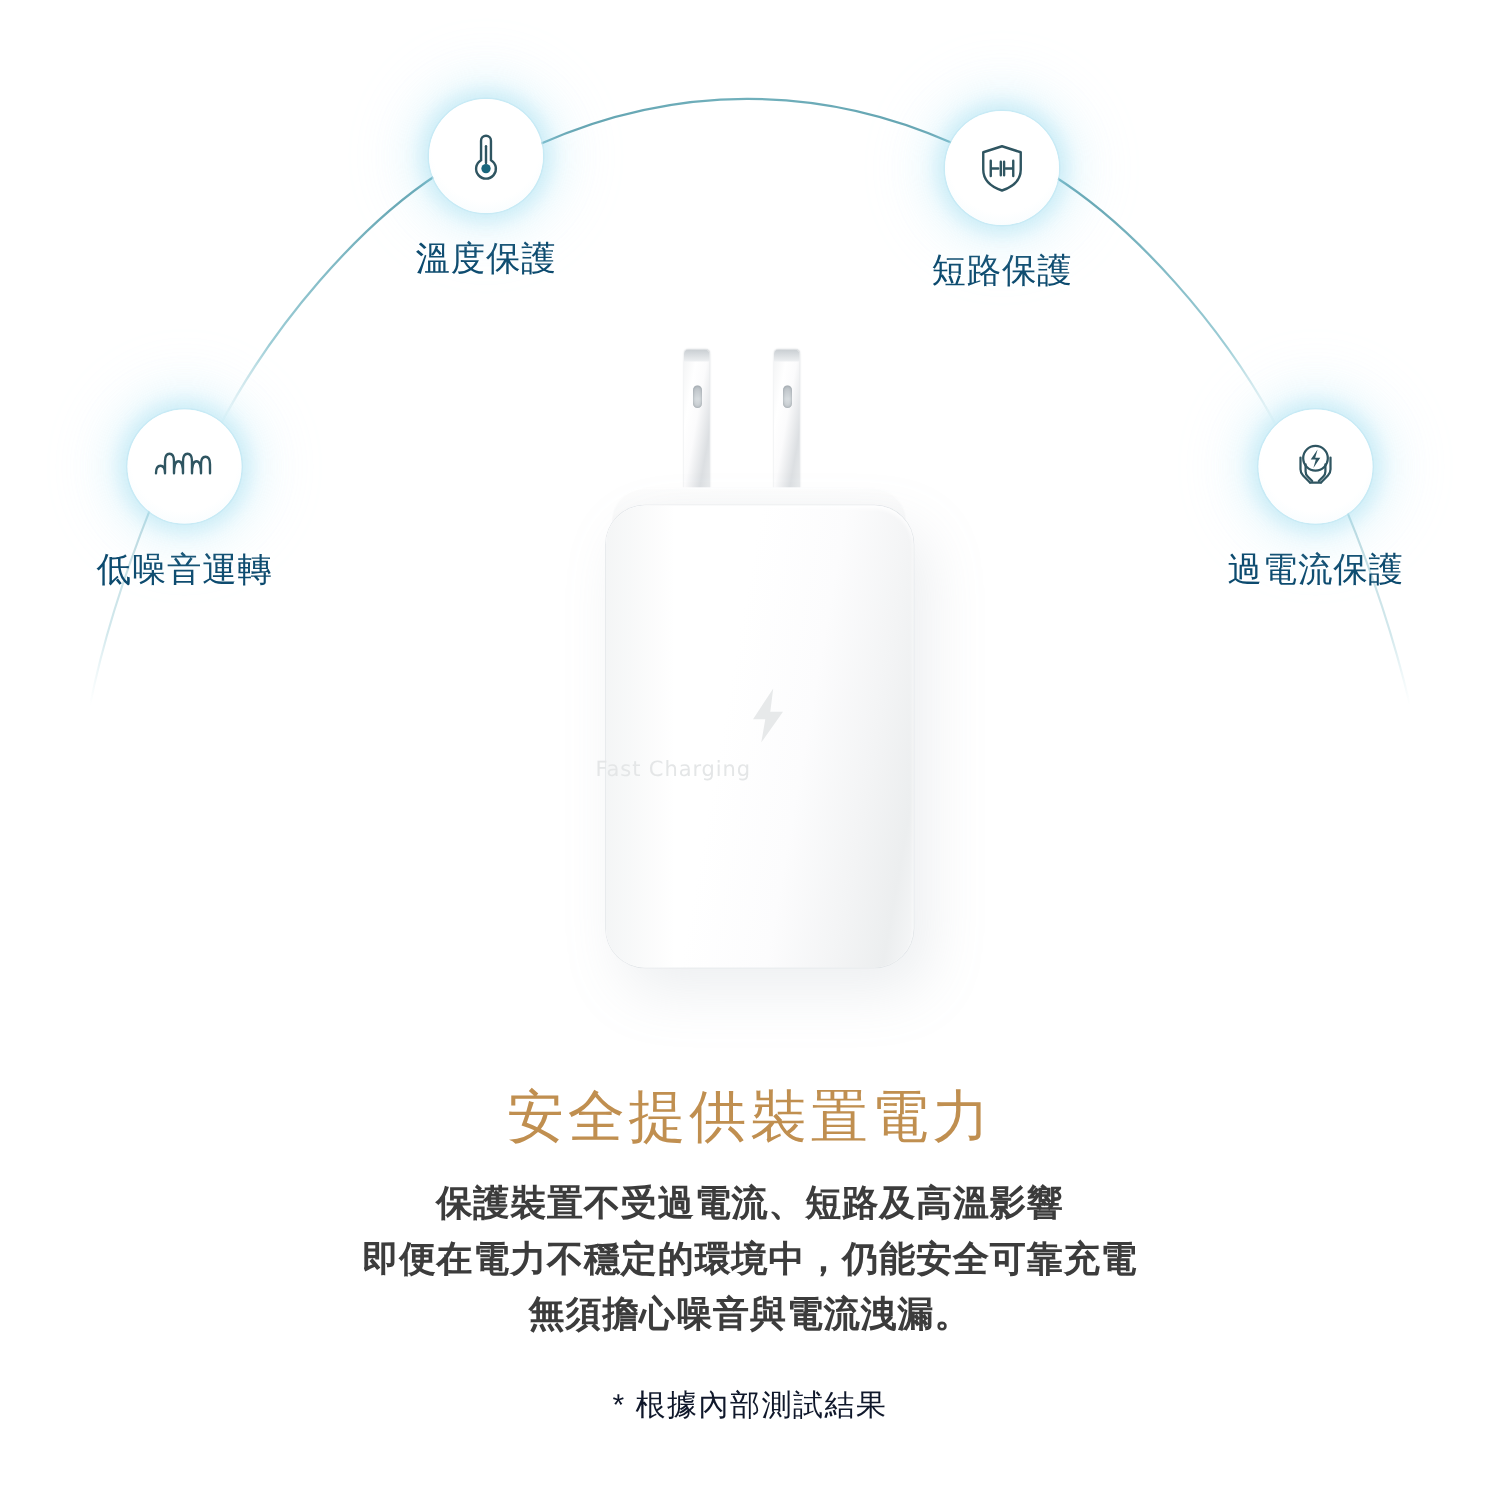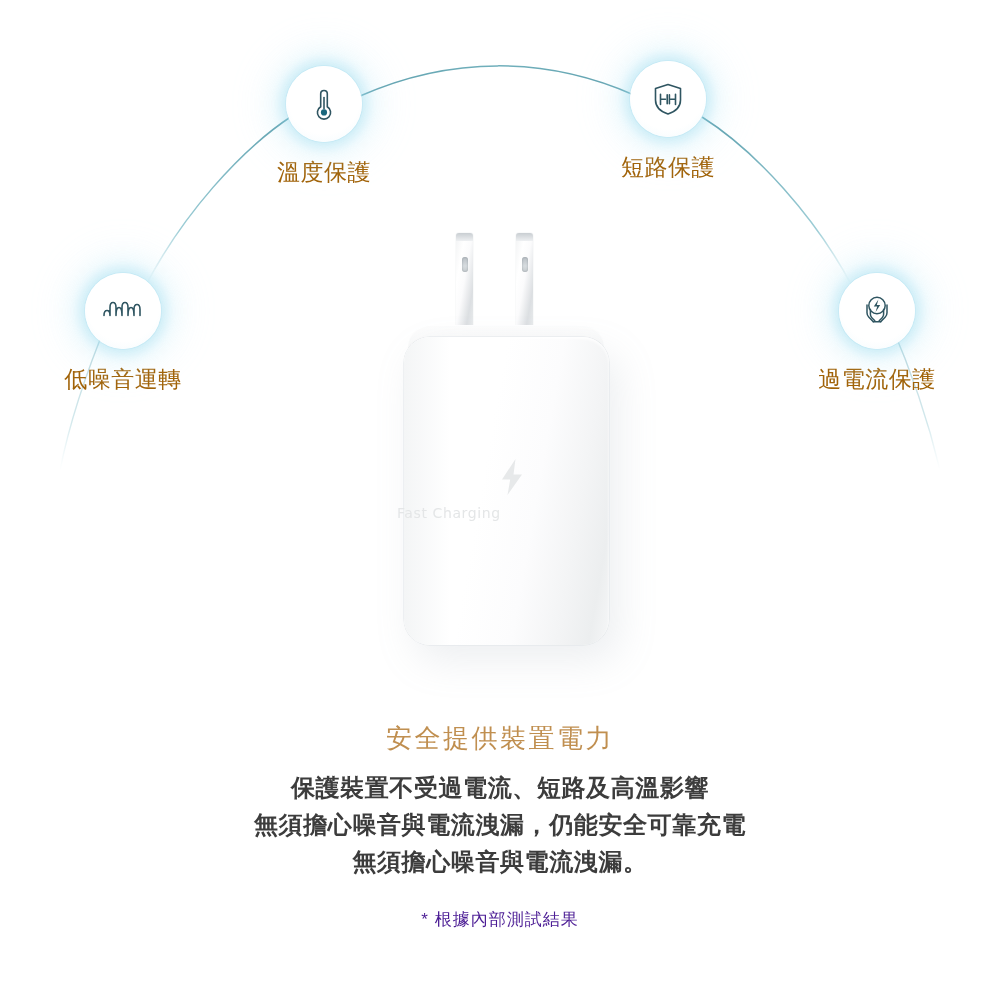--- a/index.html
+++ b/index.html
@@ -57,28 +57,28 @@
     align-items: center;
     justify-content: center;
   }
   .feature .bubble svg {
     display: block;
   }
   .feature .flabel {
     margin-top: 18px;
     font-size: 23px;
     line-height: 1.1;
-    color: #a16207;
+    color: #0c4a6e;
     letter-spacing: 0.5px;
     white-space: nowrap;
   }
 
   
   #node-temp      { left: 324px; top: 66px; }
-  #node-short     { left: 668px; top: 61px; }
+  #node-short     { left: 668px; top: 74px; }
   #node-current   { left: 123px; top: 273px; }
   #node-noise     { left: 877px; top: 273px; }
 
   
   #charger {
     position: absolute;
     left: 390px;
     top: 225px;
     width: 230px;
     height: 430px;
@@ -184,39 +184,39 @@
 
   
   #copy {
     position: absolute;
     left: 0;
     top: 722px;
     width: 1000px;
     text-align: center;
   }
   #copy .headline {
-    font-size: 26px;
+    font-size: 38px;
     line-height: 1.25;
     color: #c08f50;
     letter-spacing: 2.5px;
     font-weight: 500;
   }
   #copy .sub {
     margin-top: 14px;
     font-size: 24px;
     line-height: 1.55;
     color: #3c3c3c;
     letter-spacing: 0.6px;
     font-weight: bold;
   }
   #copy .sub div { white-space: nowrap; }
   #copy .note {
     margin-top: 28px;
-    font-size: 17px;
-    color: #4c1d95;
+    font-size: 20px;
+    color: #0f172a;
     letter-spacing: 1px;
   }
 </style>
 </head>
 <body>
 
 <div id="stage">
 
   <svg class="arc-layer" viewBox="0 0 1000 1000" width="1000" height="1000">
     <defs>
@@ -309,19 +309,19 @@
         <path d="M17.5 2 L4 22.5 h8.2 L9.5 38 L24 17.5 h-8.5 z" fill="#e7e9ea"></path>
       </svg>
       <div class="fc-text">Fast Charging</div>
     </div>
   </div>
 
   <div id="copy">
     <div class="headline">安全提供裝置電力</div>
     <div class="sub">
       <div>保護裝置不受過電流、短路及高溫影響</div>
-      <div>無須擔心噪音與電流洩漏，仍能安全可靠充電</div>
+      <div>即便在電力不穩定的環境中，仍能安全可靠充電</div>
       <div>無須擔心噪音與電流洩漏。</div>
     </div>
     <div class="note">* 根據內部測試結果</div>
   </div>
 
 </div>
 
 </body></html>

